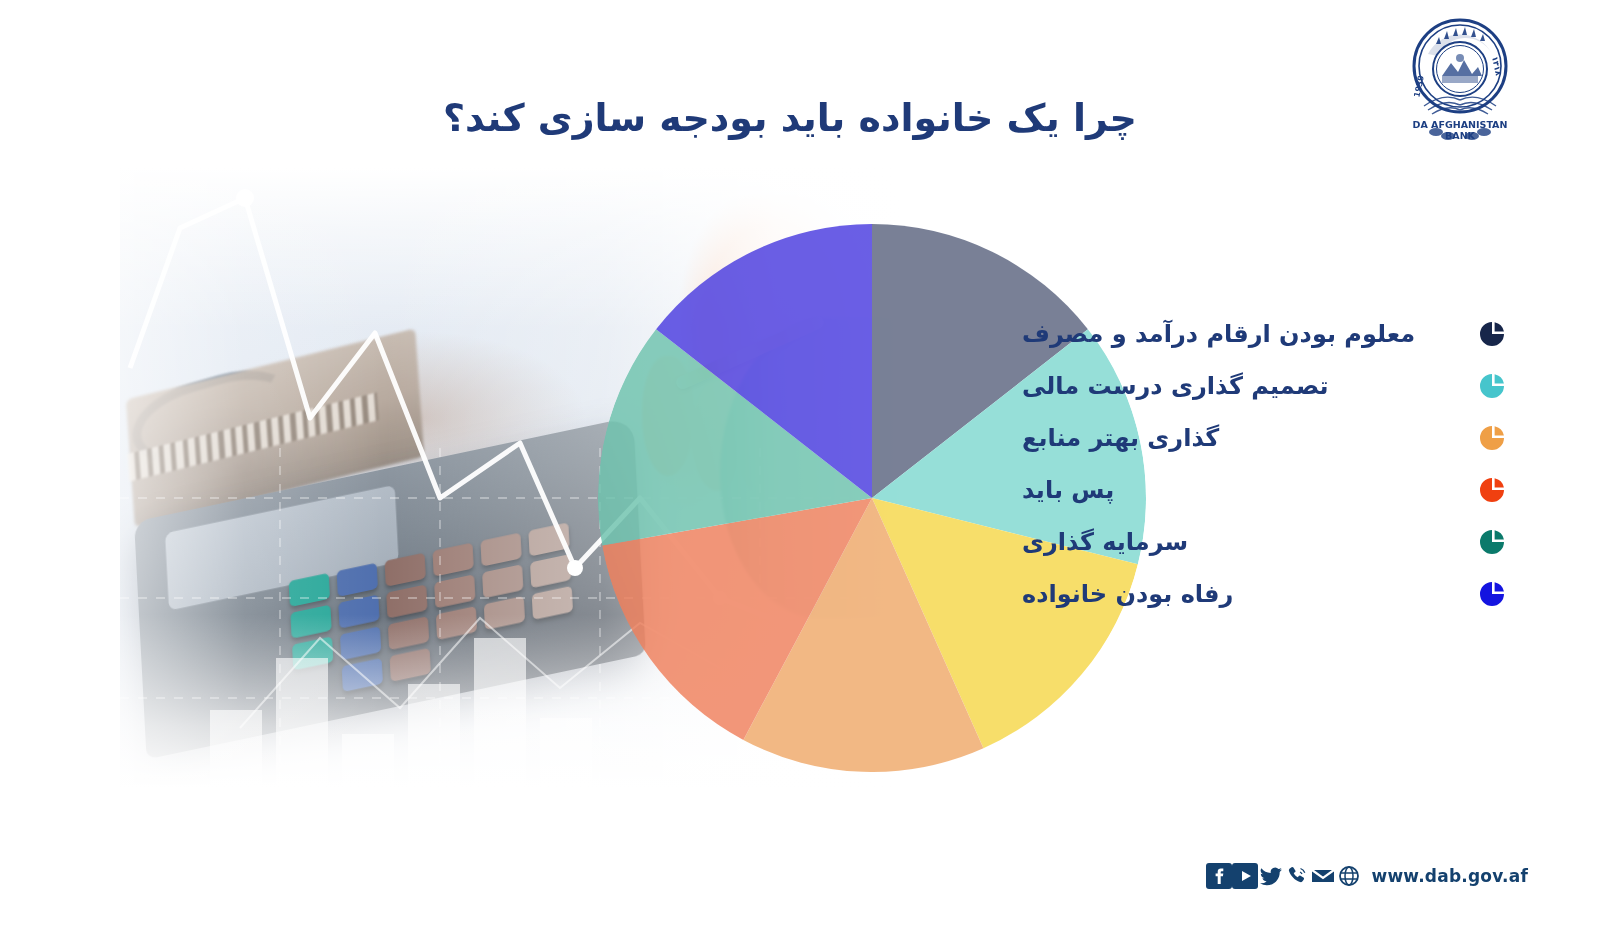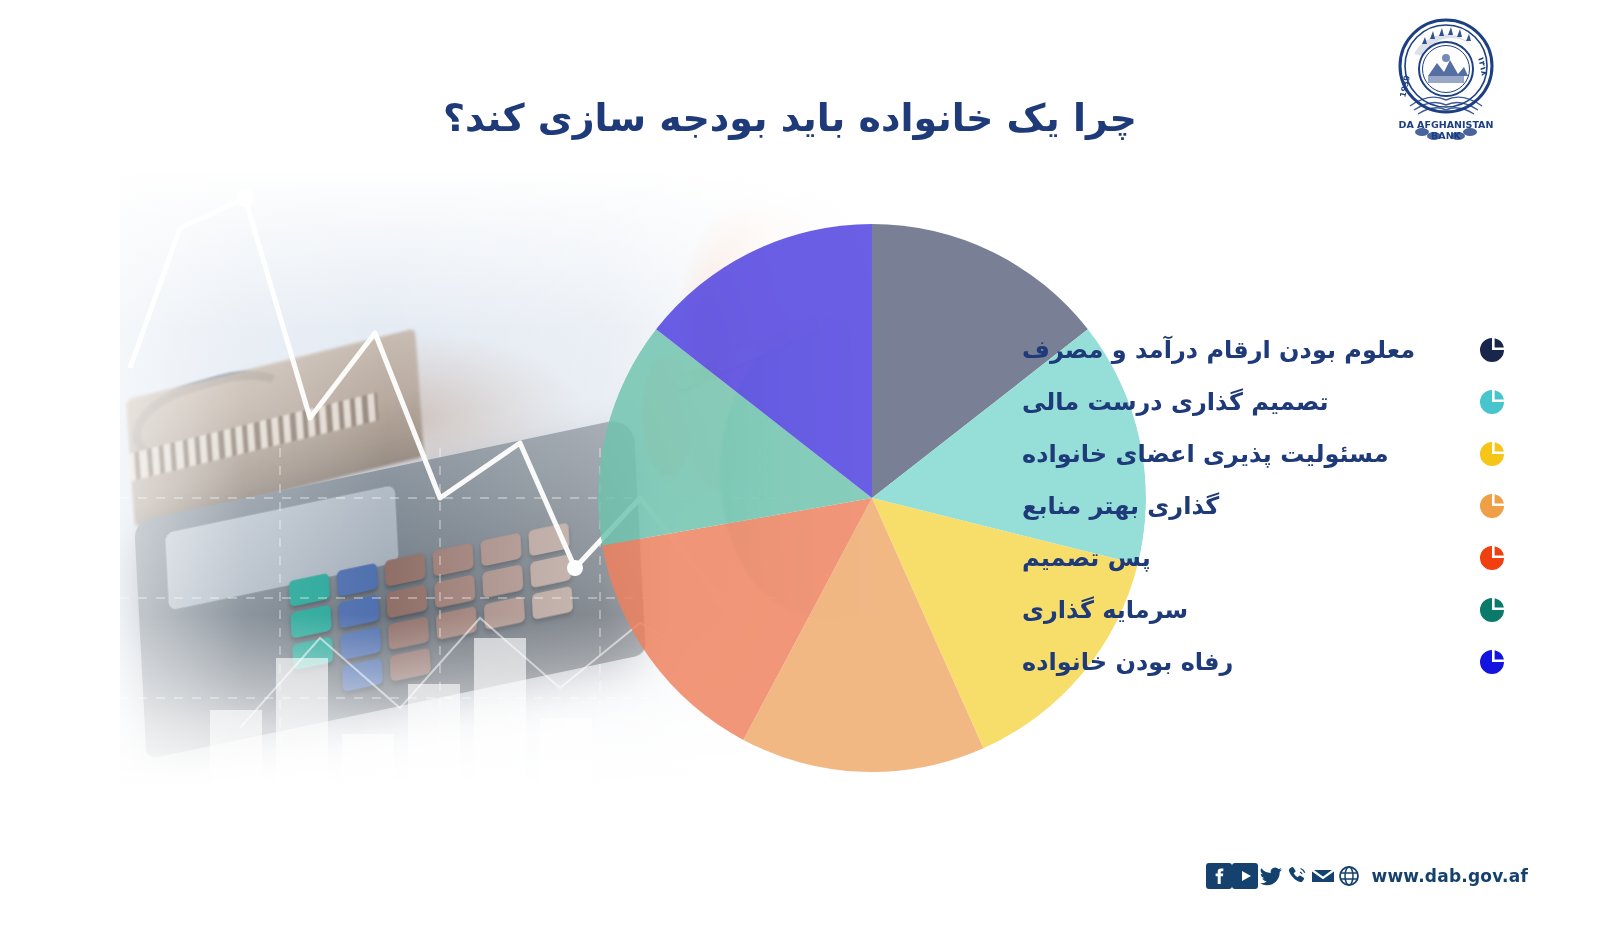--- a/index.html
+++ b/index.html
@@ -117,40 +117,40 @@
     position:absolute; top:96px; left:0; width:1340px;
     text-align:center;
     font-size:38px; font-weight:bold;
     color:#1f3a78;
     letter-spacing:.2px;
     direction:rtl;
   }
 
   
   .logo {
-    position:absolute; right:92px; top:14px;
+    position:absolute; right:78px; top:14px;
     width:124px; height:128px;
   }
   .logo svg { width:124px; height:128px; display:block; }
 
   
   .pie-wrap {
     position:absolute; left:478px; top:222px;
     width:548px; height:552px;
   }
   .pie {
     position:absolute; inset:0;
     border-radius:50%;
     overflow:hidden;
     opacity:.82;
   }
 
   
   .legend {
-    position:absolute; right:62px; top:324px;
+    position:absolute; right:62px; top:308px;
     width:520px;
     direction:rtl;
     margin-left:24px;
   }
   .legend-row {
     display:flex; align-items:center; justify-content:flex-start;
     gap:18px;
     height:52px;
   }
   .legend-row .lbl {
@@ -336,45 +336,35 @@
             <path d="M14 14 L14 2 A12 12 0 1 0 26 14 Z" fill="#46c5cc"></path>
             <path d="M16.6 2.3 A12 12 0 0 1 25.9 11.4 L16.6 11.4 Z" fill="#46c5cc"></path>
           </svg>
         </span>
         <span class="lbl">تصمیم گذاری درست مالی</span>
       </div>
       <div class="legend-row">
         <span class="legend-ghost">&nbsp;</span>
         <span class="legend-icon">
           <svg viewBox="0 0 28 28">
-            <path d="M14 14 L14 2 A12 12 0 1 0 26 14 Z" fill="#f5c518"></path>
-            <path d="M16.6 2.3 A12 12 0 0 1 25.9 11.4 L16.6 11.4 Z" fill="#f5c518"></path>
-          </svg>
-        </span>
-        <span class="lbl">مسئولیت پذیری اعضای خانواده</span>
-      </div>
-      <div class="legend-row">
-        <span class="legend-ghost">&nbsp;</span>
-        <span class="legend-icon">
-          <svg viewBox="0 0 28 28">
             <path d="M14 14 L14 2 A12 12 0 1 0 26 14 Z" fill="#ef9f46"></path>
             <path d="M16.6 2.3 A12 12 0 0 1 25.9 11.4 L16.6 11.4 Z" fill="#ef9f46"></path>
           </svg>
         </span>
         <span class="lbl">گذاری بهتر منابع</span>
       </div>
       <div class="legend-row">
         <span class="legend-ghost">&nbsp;</span>
         <span class="legend-icon">
           <svg viewBox="0 0 28 28">
             <path d="M14 14 L14 2 A12 12 0 1 0 26 14 Z" fill="#f04010"></path>
             <path d="M16.6 2.3 A12 12 0 0 1 25.9 11.4 L16.6 11.4 Z" fill="#f04010"></path>
           </svg>
         </span>
-        <span class="lbl">پس تصمیم</span>
+        <span class="lbl">پس باید</span>
       </div>
       <div class="legend-row">
         <span class="legend-ghost">&nbsp;</span>
         <span class="legend-icon">
           <svg viewBox="0 0 28 28">
             <path d="M14 14 L14 2 A12 12 0 1 0 26 14 Z" fill="#0b7a6b"></path>
             <path d="M16.6 2.3 A12 12 0 0 1 25.9 11.4 L16.6 11.4 Z" fill="#0b7a6b"></path>
           </svg>
         </span>
         <span class="lbl">سرمایه گذاری</span>

